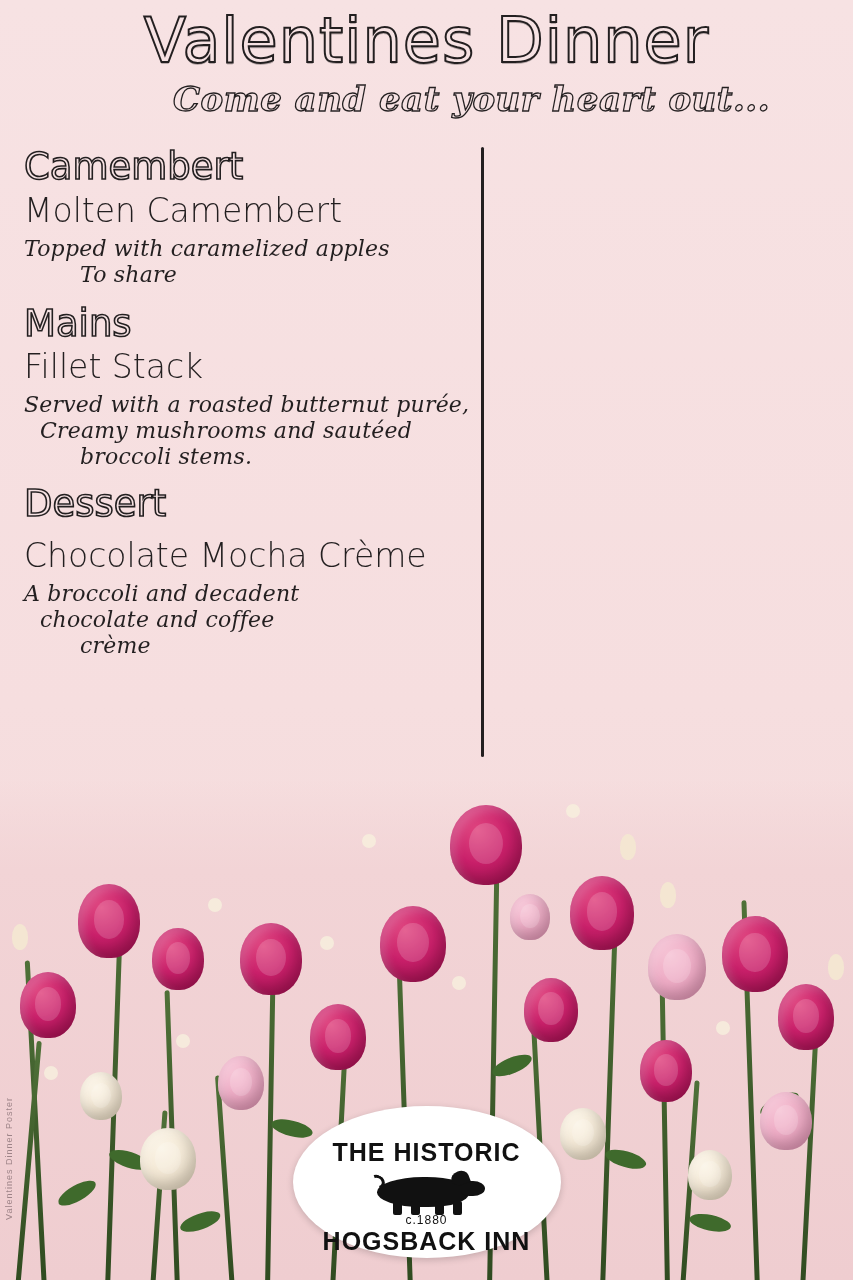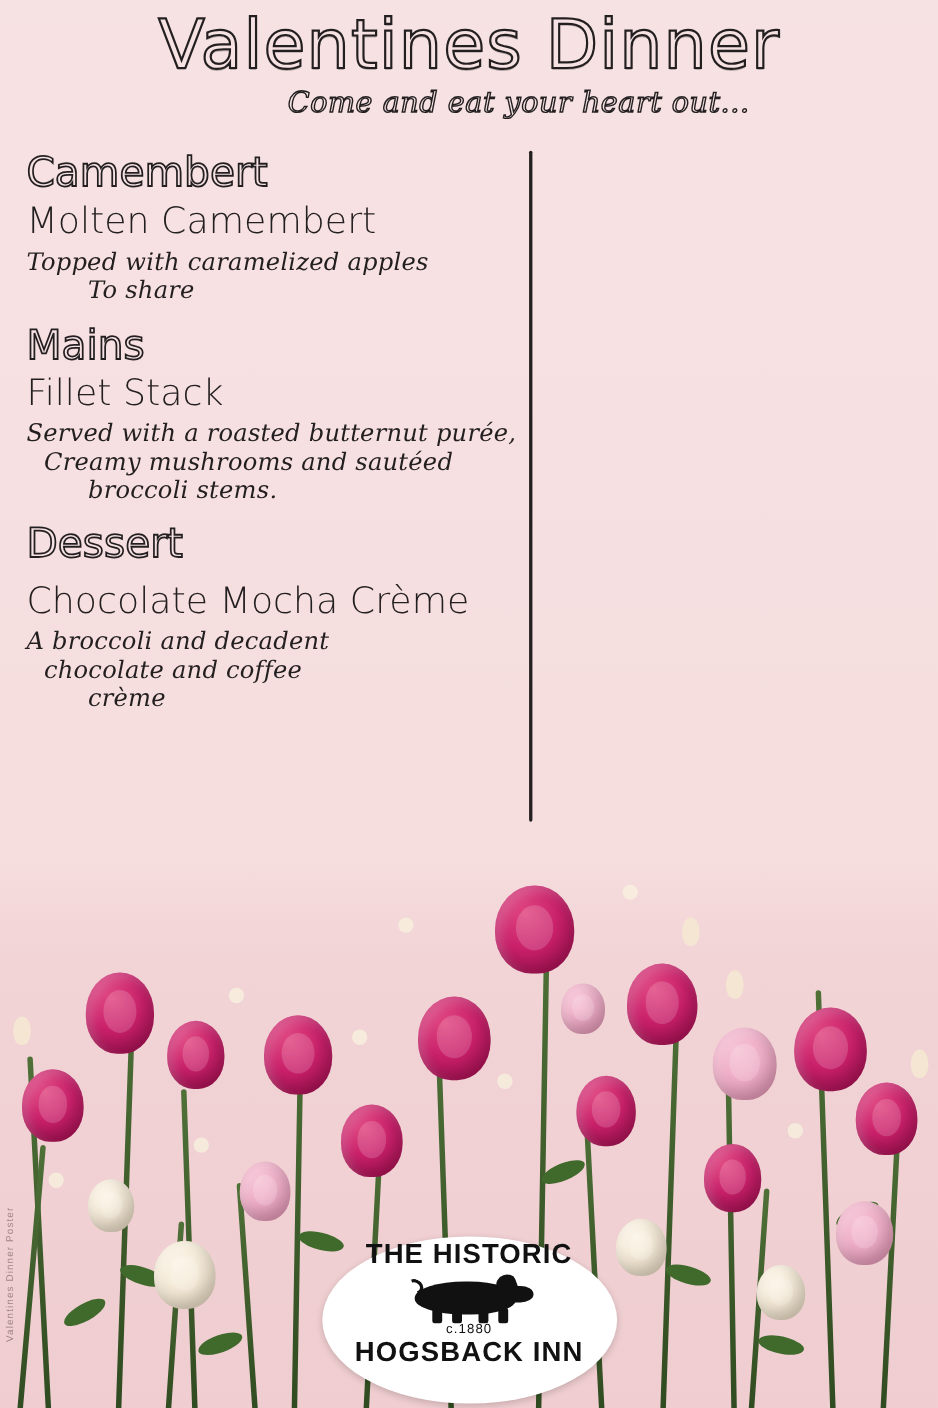--- a/index.html
+++ b/index.html
@@ -35,22 +35,22 @@
     line-height: 1.05;
     letter-spacing: 1px;
     color: #f6e2e3;
     -webkit-text-stroke: 2px #231f20;
     text-shadow: 0 2px 0 rgba(0,0,0,0.25);
     font-weight: 400;
   }
   .subtitle {
     font-family: "DejaVu Serif", serif;
     font-style: italic;
-    font-weight: normal;
-    font-size: 26px;
+    font-weight: bold;
+    font-size: 34px;
     color: #f6e2e3;
     -webkit-text-stroke: 1.3px #231f20;
     margin-top: 6px;
     margin-left: 90px;
     letter-spacing: 0.5px;
   }
 
   
   .content {
     position: relative;
@@ -180,30 +180,30 @@
     background: #f7efdd;
     border-radius: 50%;
     opacity: 0.85;
   }
 
   
   .logo {
     position: absolute;
     left: 50%;
     transform: translateX(-50%);
-    bottom: 4px;
+    bottom: 22px;
     width: 268px;
     height: 152px;
     background: #ffffff;
     border-radius: 50%;
     z-index: 9;
     display: flex;
     flex-direction: column;
     align-items: center;
-    justify-content: flex-start;
+    justify-content: flex-end;
     box-shadow: 0 2px 7px rgba(0,0,0,0.18);
   }
   .logo-top {
     font-family: "Liberation Sans", sans-serif;
     font-weight: bold;
     font-size: 25px;
     letter-spacing: 1px;
     color: #111;
     margin-top: 2px;
   }

